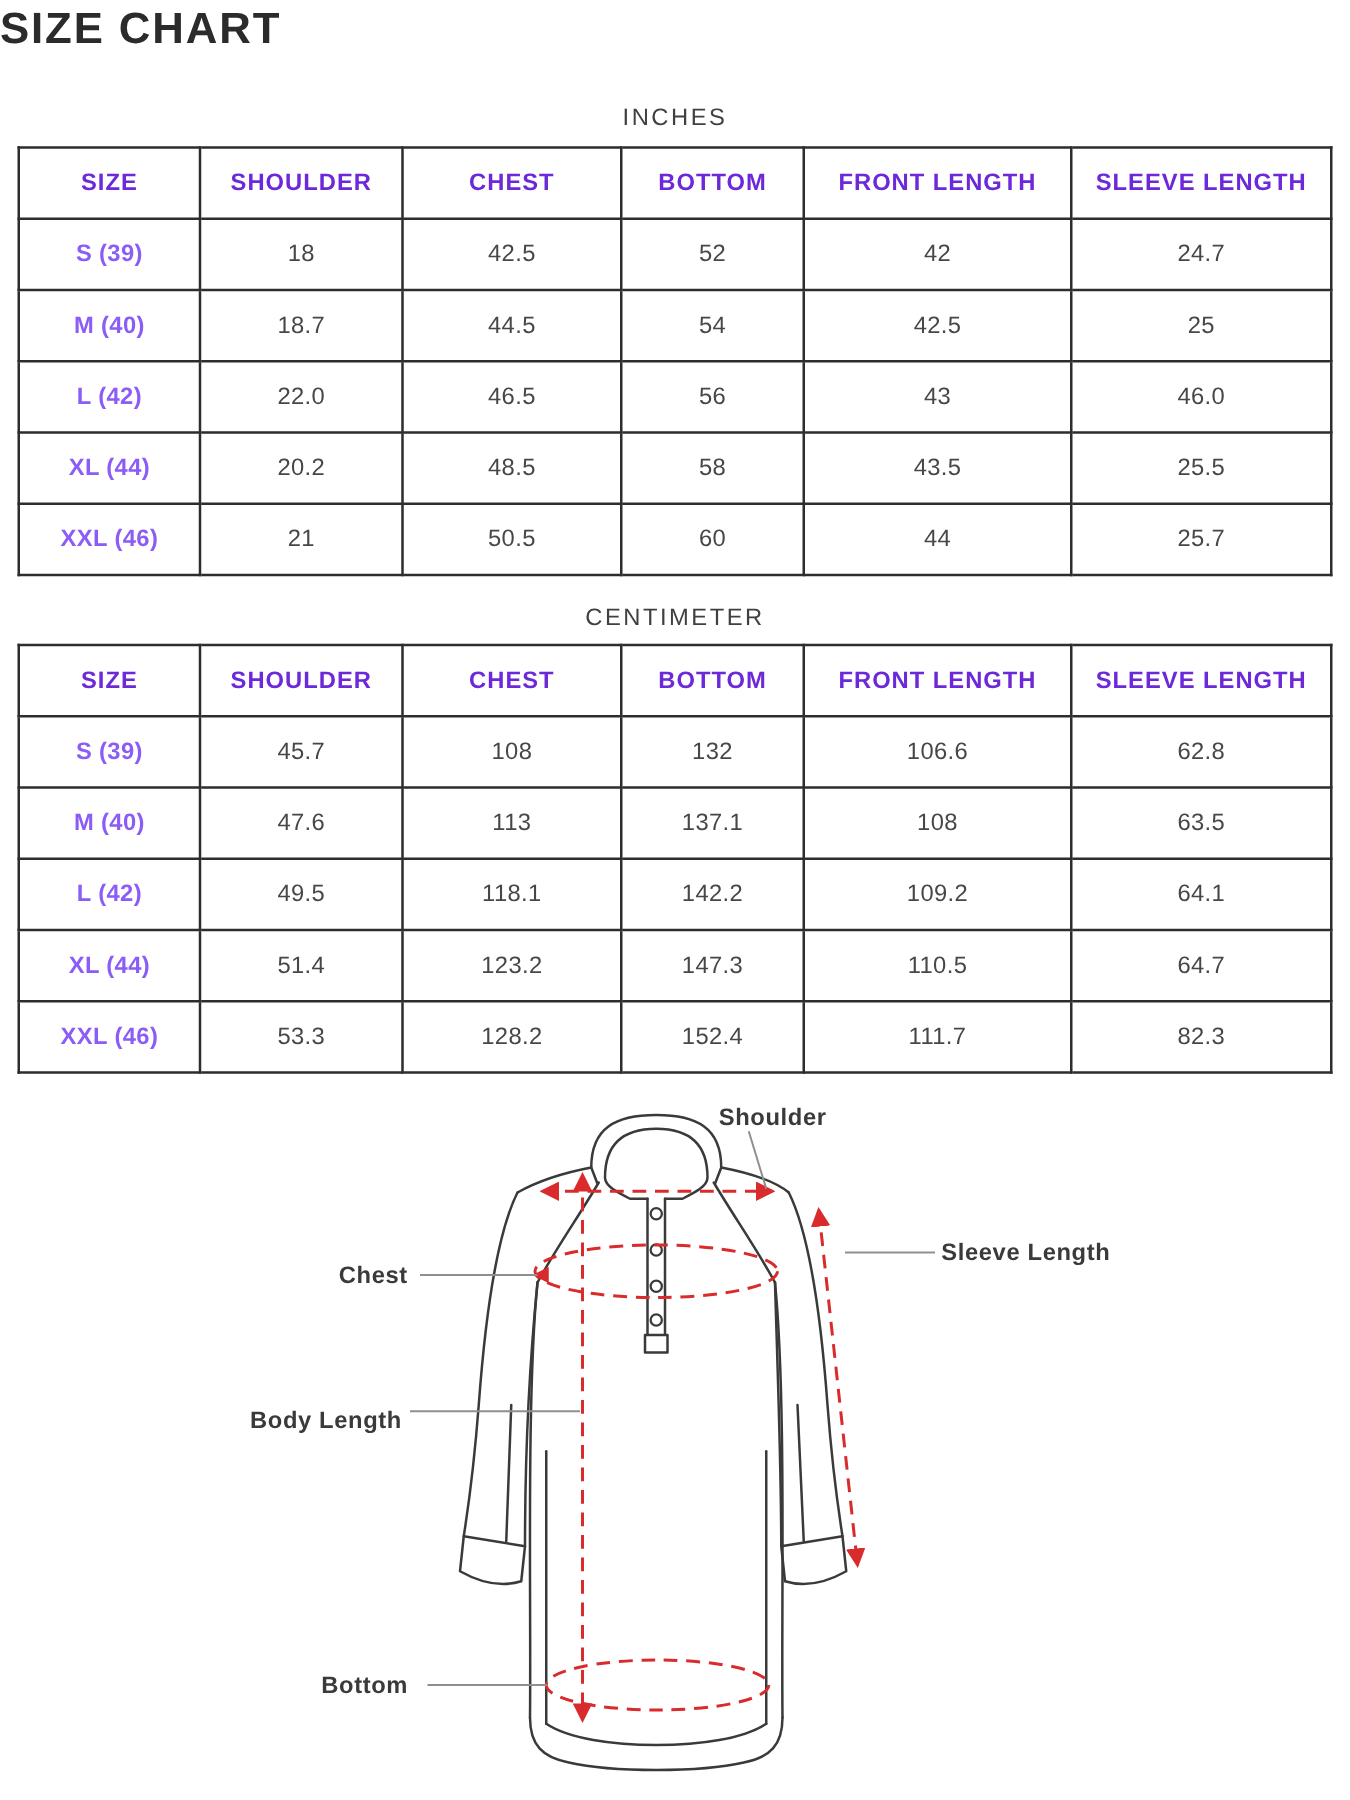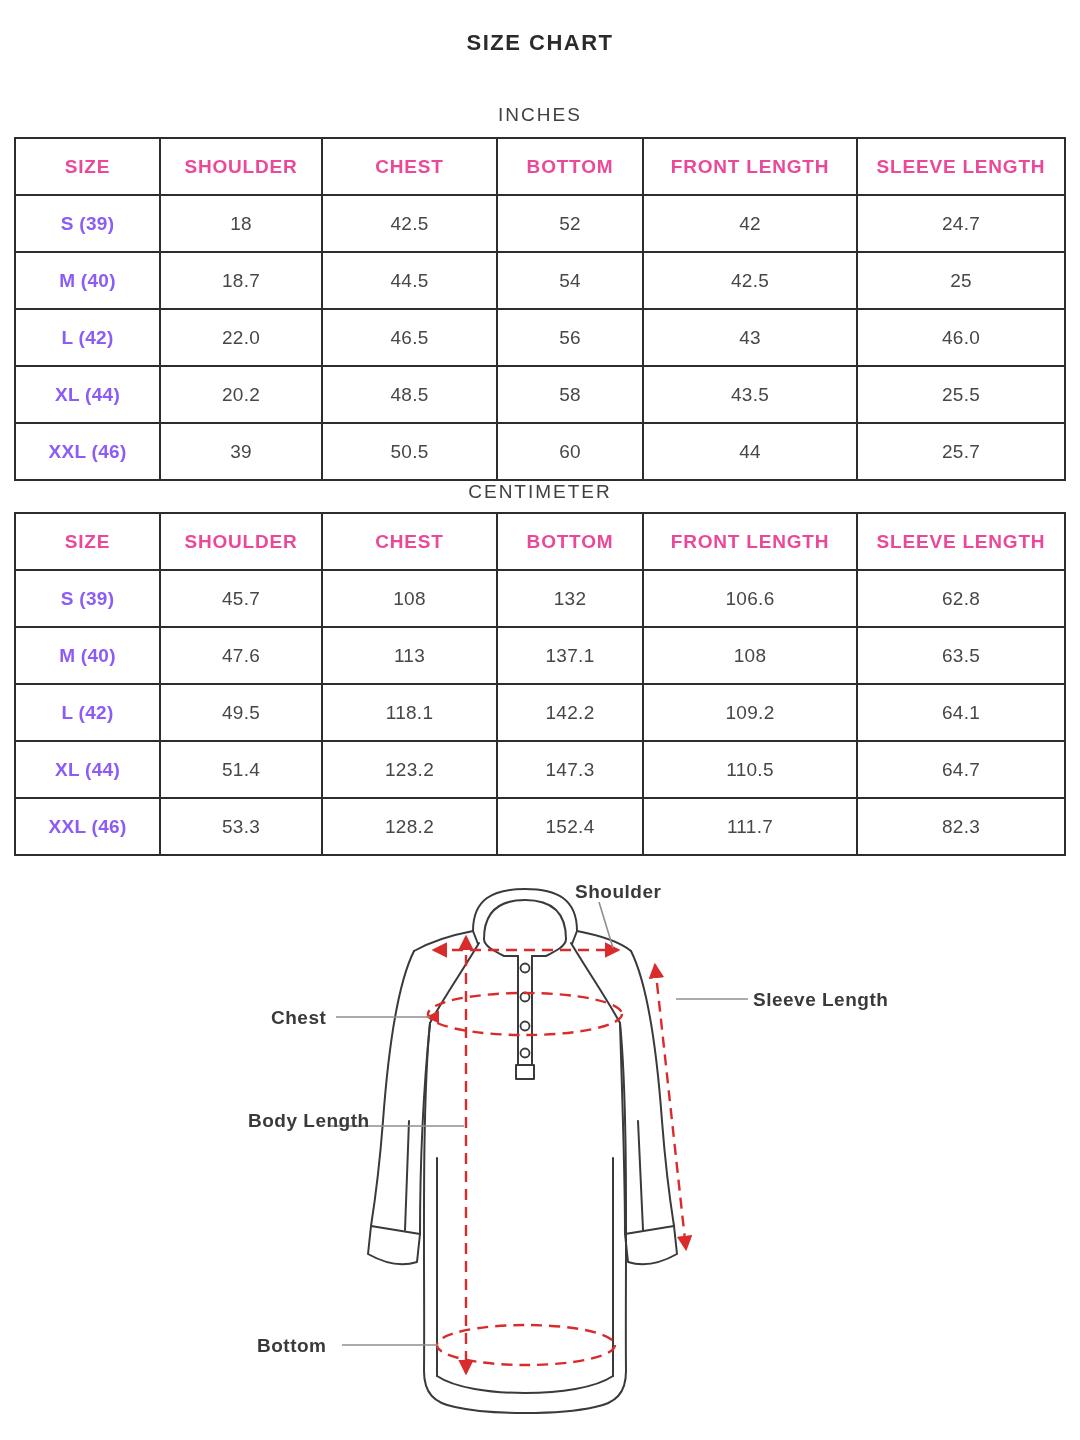--- a/index.html
+++ b/index.html
@@ -5,57 +5,56 @@
   * { box-sizing: border-box; margin: 0; padding: 0; }
   html, body { width: 1080px; background: #ffffff; }
   body {
     height: 1440px;
     font-family: "Liberation Sans", sans-serif;
     color: #3a3a3a;
     overflow: hidden;
     position: relative;
   }
   .page-title {
-    padding-top: 24px;
-    text-align: center;
-    font-size: 22px;
+    padding-top: 4px;
+    font-size: 35px;
     line-height: 38px;
     font-weight: 700;
     letter-spacing: 1.5px;
     color: #2b2b2b;
   }
   .unit-label {
     text-align: center;
     font-size: 19px;
     line-height: 22px;
     letter-spacing: 2px;
     color: #404040;
     font-weight: 400;
   }
   .unit-inches { margin-top: 42px; }
-  .unit-cm { }
+  .unit-cm { margin-top: 23px; }
   table.size-table {
     border-collapse: collapse;
     table-layout: fixed;
     width: 1050px;
     margin: 0 auto;
   }
   table.size-table.t1 { margin-top: 11px; }
   table.size-table.t2 { margin-top: 9px; }
   .size-table th, .size-table td {
     border: 2px solid #2d2d2d;
     height: 57px;
     text-align: center;
     vertical-align: middle;
     font-size: 19px;
   }
   .size-table th {
     font-weight: 700;
     letter-spacing: 0.8px;
-    color: #ec4899;
+    color: #6d28d9;
   }
   .size-table td { font-weight: 400; color: #474747; letter-spacing: 0.3px; }
   .size-table td.size-col { font-weight: 700; color: #8b5cf6; }
 
   .diagram {
     position: relative;
     width: 1080px;
     height: 575px;
     margin-top: 2px;
   }
@@ -65,21 +64,21 @@
     font-size: 19px;
     line-height: 22px;
     font-weight: 700;
     color: #3a3a3a;
     letter-spacing: 0.5px;
     white-space: nowrap;
   }
   .lbl-shoulder { left: 575px; top: 23px; }
   .lbl-sleeve   { left: 753px; top: 131px; }
   .lbl-chest    { left: 271px; top: 149px; }
-  .lbl-body     { left: 200px; top: 252px; margin-left: 48px; }
+  .lbl-body     { left: 200px; top: 265px; }
   .lbl-bottom   { left: 257px; top: 477px; }
 </style>
 </head>
 <body>
 
 <div class="page-title">SIZE CHART</div>
 
 <div class="unit-label unit-inches">INCHES</div>
 
 <table class="size-table t1">
@@ -127,21 +126,21 @@
   <tr>
     <td class="size-col">XL (44)</td>
     <td>20.2</td>
     <td>48.5</td>
     <td>58</td>
     <td>43.5</td>
     <td>25.5</td>
   </tr>
   <tr>
     <td class="size-col">XXL (46)</td>
-    <td>39</td>
+    <td>21</td>
     <td>50.5</td>
     <td>60</td>
     <td>44</td>
     <td>25.7</td>
   </tr>
 </tbody>
   </table>
 
 <div class="unit-label unit-cm">CENTIMETER</div>
 

